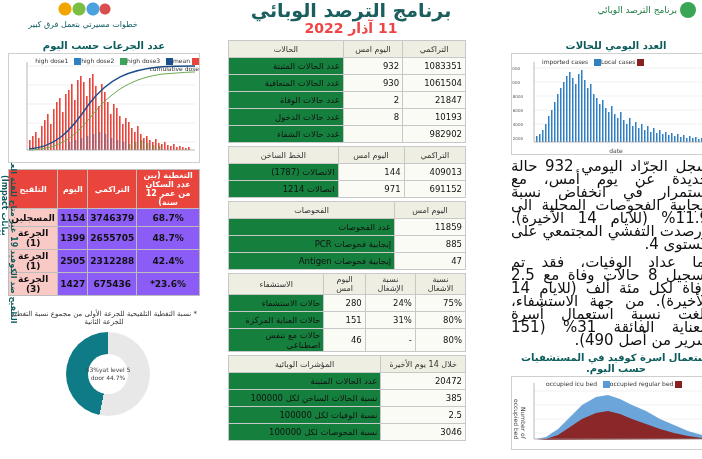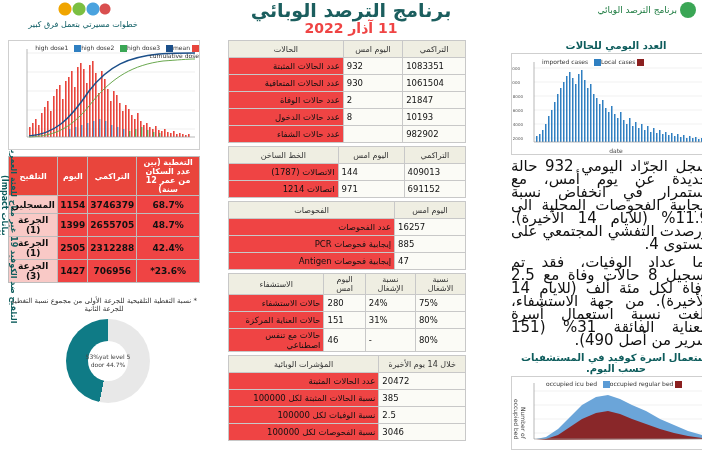--- a/index.html
+++ b/index.html
@@ -60,21 +60,21 @@
   }
 
   
   table.vac{
     border-collapse:collapse;width:192px;margin-top:6px;font-size:9px;border-radius:18px;
   }
   table.vac th,table.vac td{
     border:1px solid #bdbdbd;padding:1px 2px;text-align:center;height:15px;
   }
   table.vac th{background:#e9453c;color:#fff;font-size:8px;font-weight:bold;}
-  table.vac td{background:#ef4444;color:#111;font-weight:bold;}
+  table.vac td{background:#8b5cf6;color:#111;font-weight:bold;}
   table.vac td.lbl{background:#f9c9c6;}
   .note{font-size:7px;color:#333;text-align:center;margin-top:14px;}
 
   
   .donut-wrap{position:relative;width:192px;height:100px;margin-top:4px;}
   .donut{
     position:absolute;left:58px;top:2px;width:84px;height:84px;border-radius:50%;
     background:conic-gradient(#e8e8e8 0 53.3%, #0f7b86 53.3% 100%);
   }
   .donut:after{
@@ -86,22 +86,22 @@
     font-size:6px;color:#444;line-height:8px;
   }
 
   
   .col-mid{position:absolute;left:228px;top:40px;width:238px;}
   table.data{border-collapse:collapse;width:238px;font-size:8.5px;margin-bottom:3px;}
   table.data th,table.data td{
     border:1px solid #c8c8c8;padding:1px 3px;height:14px;
   }
   table.data th{background:#efeee2;color:#333;font-weight:normal;text-align:center;font-size:8px;}
-  table.data td{background:#fbfbf6;text-align:left;color:#111;}
-  table.data td.rt{text-align:right;background:#ef4444;}
+  table.data td{background:#fbfbf6;text-align:right;color:#111;}
+  table.data td.rt{text-align:right;background:#15803d;}
 
   
   .col-right{position:absolute;left:511px;top:40px;width:210px;}
   .r-title{text-align:center;font-size:10px;font-weight:bold;color:#0d5c5c;margin-bottom:2px;}
   .r-text{
     font-size:15px;color:#111;line-height:13px;text-align:justify;
     direction:rtl;margin:5px 12px 5px 0;
   }
   .legend{font-size:6px;color:#333;}
   .legend i{display:inline-block;width:7px;height:7px;margin-left:2px;vertical-align:middle;}
@@ -124,20 +124,21 @@
   <div class="logo-right">
     <span class="g"></span><span>برنامج الترصد الوبائي</span>
   </div>
 </div>
 
 <div class="col-left">
 
   <div class="vtext">التلقيح ضد الكوفيد 19 غير متاح للفئة العمرية (العمر : واحدة بيانات Impact)</div>
 
   <div style="margin-right:14px;width:192px;">
+    <div class="panel-title">عدد الجرعات حسب اليوم</div>
 
     <div class="chart-box" style="width:190px;height:108px;">
       <svg width="190" height="108" viewBox="0 0 190 108">
         <rect x="0" y="0" width="190" height="108" fill="#ffffff"></rect>
         <g stroke="#dddddd" stroke-width="0.5">
           <line x1="18" y1="12" x2="186" y2="12"></line>
           <line x1="18" y1="31" x2="186" y2="31"></line>
           <line x1="18" y1="50" x2="186" y2="50"></line>
           <line x1="18" y1="69" x2="186" y2="69"></line>
           <line x1="18" y1="88" x2="186" y2="88"></line>
@@ -253,21 +254,21 @@
           <td class="lbl">الجرعة (1)</td>
         </tr>
         <tr>
           <td>42.4%</td>
           <td>2312288</td>
           <td>2505</td>
           <td class="lbl">الجرعة (1)</td>
         </tr>
         <tr>
           <td>23.6%*</td>
-          <td>706956</td>
+          <td>675436</td>
           <td>1427</td>
           <td class="lbl">الجرعة (3)</td>
         </tr>
       </tbody>
     </table>
 
     <div class="note">* نسبة التغطية التلقيحية للجرعة الأولى من مجموع نسبة التغطية للجرعة الثانية</div>
 
     <div class="donut-wrap">
       <div class="donut"></div>
@@ -341,21 +342,21 @@
 
   <table class="data">
     <thead>
       <tr>
         <th>اليوم امس</th>
         <th>الفحوصات</th>
       </tr>
     </thead>
     <tbody>
       <tr>
-          <td>16257</td>
+          <td>11859</td>
           <td class="rt">عدد الفحوصات</td>
         </tr>
       <tr>
           <td>885</td>
           <td class="rt">إيجابية فحوصات PCR</td>
         </tr>
       <tr>
           <td>47</td>
           <td class="rt">إيجابية فحوصات Antigen</td>
         </tr>
@@ -400,21 +401,21 @@
         <th>المؤشرات الوبائية</th>
       </tr>
     </thead>
     <tbody>
       <tr>
           <td>20472</td>
           <td class="rt">عدد الحالات المثبتة</td>
         </tr>
       <tr>
           <td>385</td>
-          <td class="rt">نسبة الحالات المثبتة لكل 100000</td>
+          <td class="rt">نسبة الحالات الساخن لكل 100000</td>
         </tr>
       <tr>
           <td>2.5</td>
           <td class="rt">نسبة الوفيات لكل 100000</td>
         </tr>
       <tr>
           <td>3046</td>
           <td class="rt">نسبة الفحوصات لكل 100000</td>
         </tr>
     </tbody>

